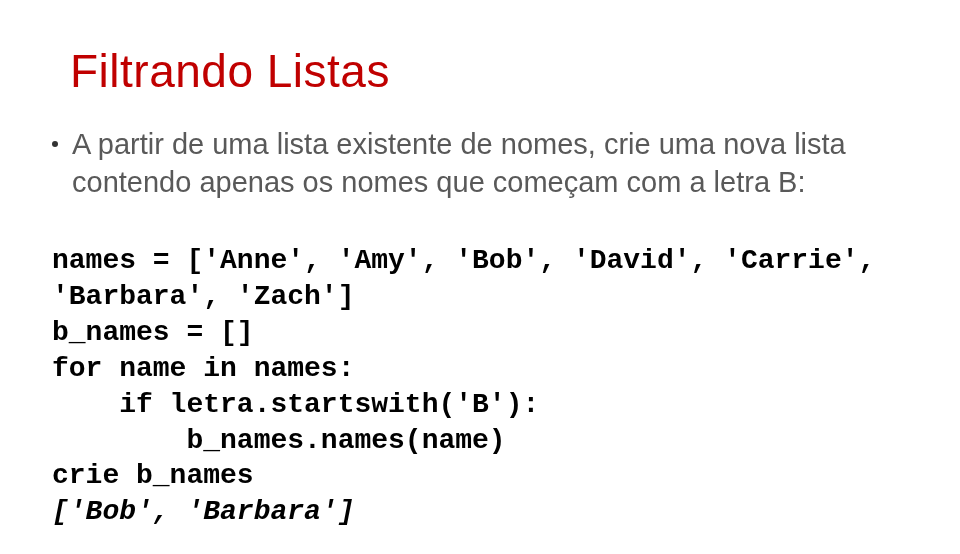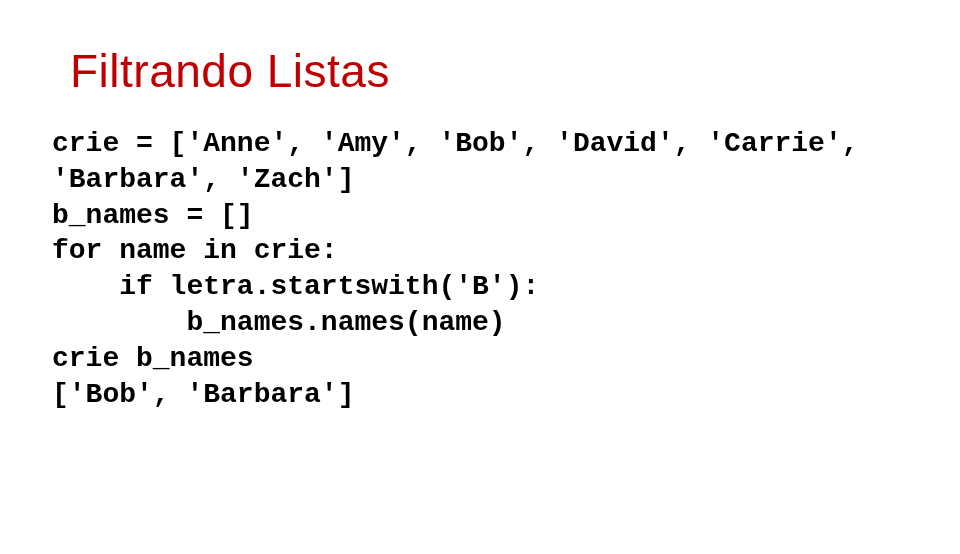--- a/index.html
+++ b/index.html
@@ -50,38 +50,43 @@
     font-family: "Courier New", Courier, monospace;
     font-weight: bold;
     font-size: 28px;
     color: #000000;
     white-space: pre;
     line-height: 1.28;
     margin-left: -18px;
   }
   .output {
     font-family: "Courier New", Courier, monospace;
+    font-style: italic;
     font-weight: bold;
     font-size: 28px;
     color: #000000;
     white-space: pre;
     line-height: 1.28;
     margin-left: -18px;
   }
 </style>
 </head>
 <body>
 
 <div class="slide">
 
   <h1 class="title">Filtrando Listas</h1>
 
+  <div class="bullet-row">
+    <div class="bullet-dot"></div>
+    <div class="bullet-text">A partir de uma lista existente de nomes, crie uma nova lista contendo apenas os nomes que começam com a letra B:</div>
+  </div>
 
-  <div class="code"><span>crie = ['Anne', 'Amy', 'Bob', 'David', 'Carrie',</span>
+  <div class="code"><span>names = ['Anne', 'Amy', 'Bob', 'David', 'Carrie',</span>
 <span>'Barbara', 'Zach']</span>
 <span>b_names = []</span>
-<span>for name in crie:</span>
+<span>for name in names:</span>
 <span>    if letra.startswith('B'):</span>
 <span>        b_names.names(name)</span>
 <span>crie b_names</span></div>
   <div class="output">['Bob', 'Barbara']</div>
 
 </div>
 
 </body></html>

